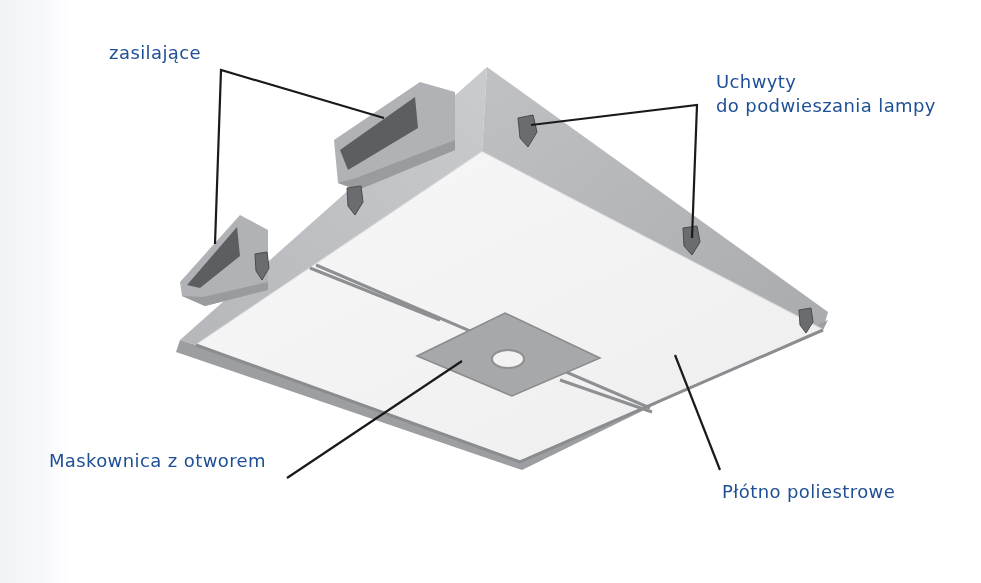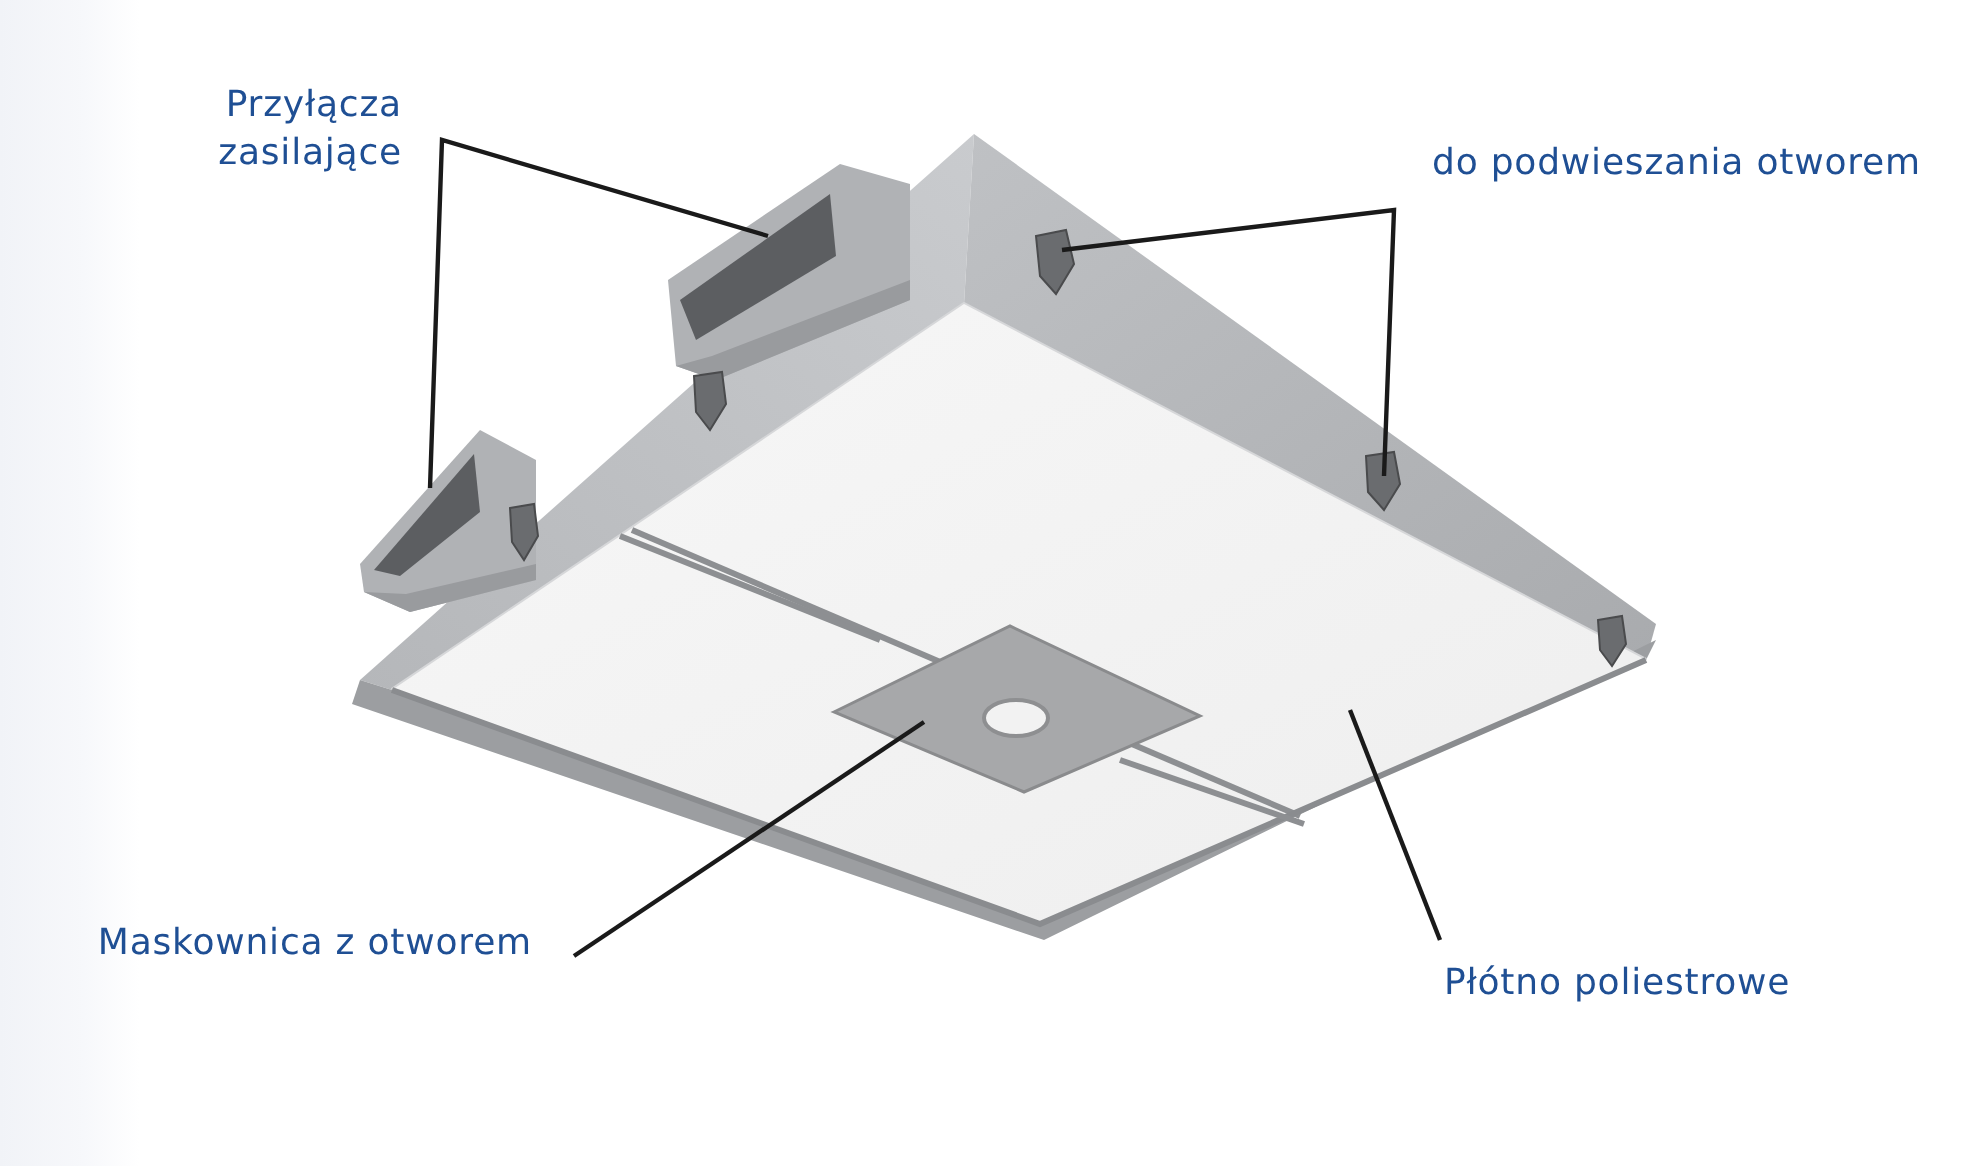--- a/index.html
+++ b/index.html
@@ -18,21 +18,21 @@
       position: absolute;
       color: #1f4f94;
       font-size: 18px;
       line-height: 24px;
       letter-spacing: 0.4px;
       white-space: nowrap;
     }
     .label span { display: block; }
     #lbl-power { left: 97px; top: 41px; text-align: right; width: 104px; }
     #lbl-hangers { left: 716px; top: 70px; text-align: left; }
-    #lbl-mask { left: 18px; top: 460px; text-align: right; width: 248px; }
+    #lbl-mask { left: 18px; top: 449px; text-align: right; width: 248px; }
     #lbl-canvas { left: 722px; top: 480px; text-align: right; }
   </style>
 </head>
 <body>
 
 <div class="side-band"></div>
 
 <svg class="figure" width="981" height="583" viewBox="0 0 981 583">
   <defs>
     <linearGradient id="gTopRight" x1="0" y1="0" x2="1" y2="1">
@@ -96,26 +96,26 @@
 
   <g stroke="#1a1a1a" stroke-width="2.2" fill="none">
     <polyline points="384,118 221,70 215,244"></polyline>
     <polyline points="531,125 697,105 692,238"></polyline>
     <line x1="462" y1="361" x2="287" y2="478"></line>
     <line x1="675" y1="355" x2="720" y2="470"></line>
   </g>
 </svg>
 
 <div class="label" id="lbl-power">
-  <span>Przyłącza</span>
   <span>zasilające</span>
 </div>
 
 <div class="label" id="lbl-hangers">
-  <span>do podwieszania otworem</span>
+  <span>Uchwyty</span>
+  <span>do podwieszania lampy</span>
 </div>
 
 <div class="label" id="lbl-mask">
   <span>Maskownica z otworem</span>
 </div>
 
 <div class="label" id="lbl-canvas">
   <span>Płótno poliestrowe</span>
 </div>
 

